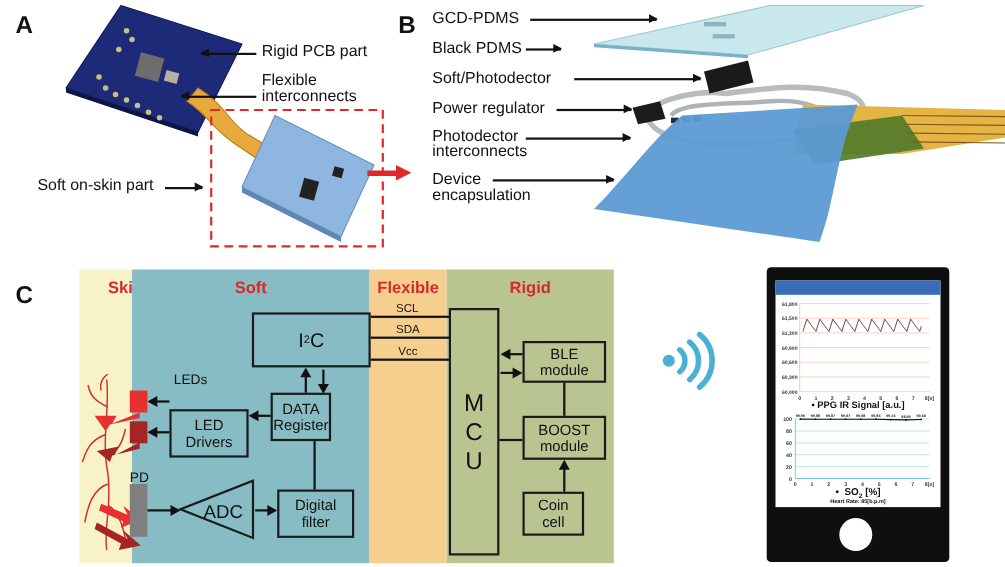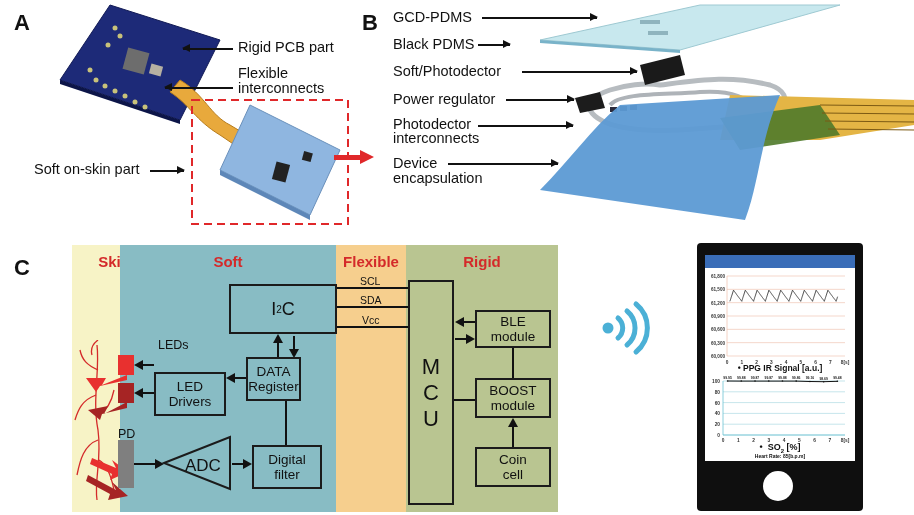--- a/index.html
+++ b/index.html
@@ -242,21 +242,21 @@
   <div>
       <div>BOOST</div>
       <div>module</div>
     </div>
 </div>
 <div class="wire" style="left:454px;top:399px;width:21px;height:2px;"></div>
 
 <div class="wire" style="left:512px;top:424px;width:2px;height:23px;"></div>
 <div class="ah u" style="left:508px;top:418px;"></div>
 
-<div class="box" style="left:475px;top:447px;width:76px;height:40px;">
+<div class="box" style="left:475px;top:447px;width:56px;height:40px;">
   <div>
       <div>Coin</div>
       <div>cell</div>
     </div>
 </div>
 
 <svg class="abs" style="left:596px;top:298px;" width="60" height="60">
   <circle cx="12" cy="30" r="5.5" fill="#4bb0d6"></circle>
   <path d="M22,20 A13,13 0 0 1 22,40" stroke="#4bb0d6" stroke-width="5" fill="none" stroke-linecap="round"></path>
   <path d="M31,13 A22,22 0 0 1 31,47" stroke="#4bb0d6" stroke-width="5" fill="none" stroke-linecap="round"></path>

